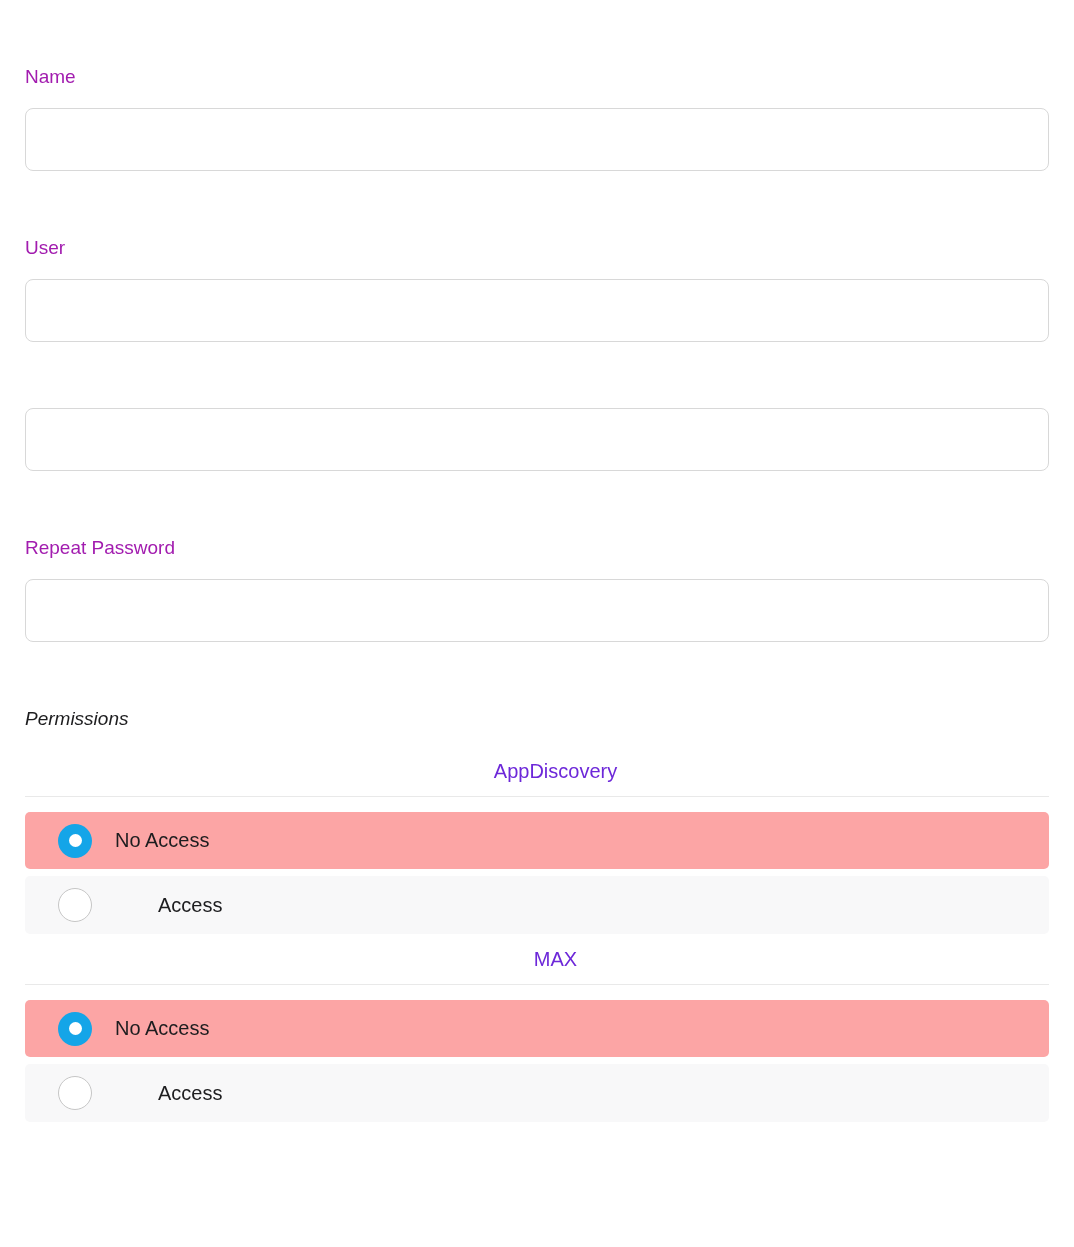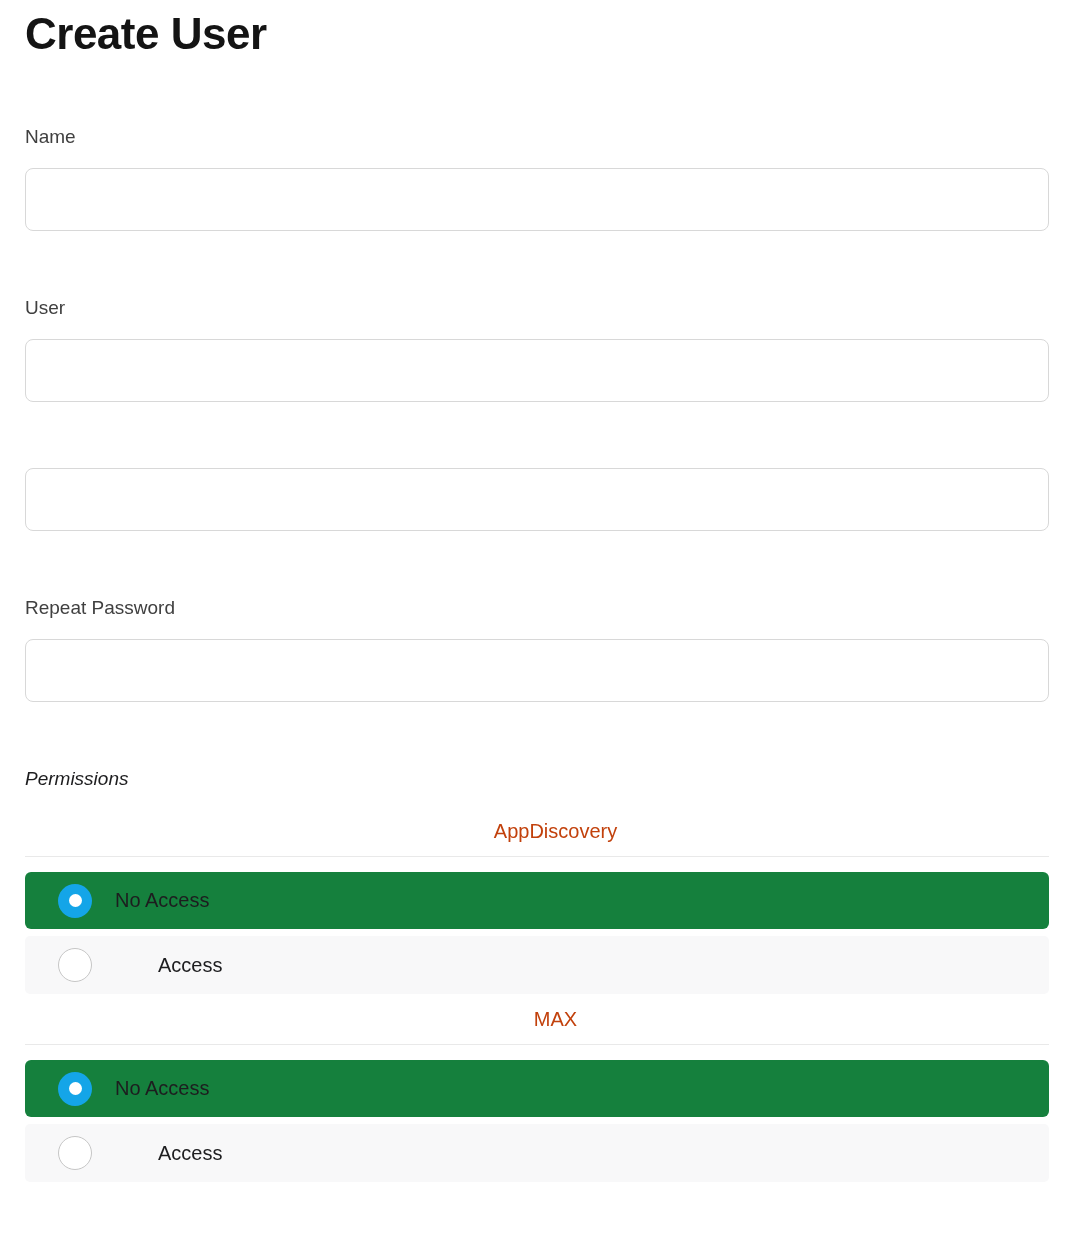--- a/index.html
+++ b/index.html
@@ -25,21 +25,21 @@
     font-weight: 700;
     letter-spacing: -0.5px;
     color: #141414;
   }
   .field { margin-top: 66px; }
   .field-label {
     display: block;
     font-size: 19px;
     line-height: 22px;
     font-weight: 400;
-    color: #404040;
+    color: #a21caf;
   }
   .text-input {
     display: block;
     box-sizing: border-box;
     width: 100%;
     height: 63px;
     margin-top: 20px;
     border: 1px solid #d8d8d8;
     border-radius: 8px;
     background: #ffffff;
@@ -54,21 +54,21 @@
     line-height: 22px;
     color: #1d1d1f;
     font-style: italic;
   }
   .perm-group-title {
     margin-top: 30px;
     text-align: center;
     padding-left: 37px; 
     font-size: 20px;
     line-height: 22px;
-    color: #c2410c;
+    color: #6d28d9;
   }
   .perm-group.second .perm-group-title { margin-top: 14px; }
   .divider {
     margin-top: 14px;
     height: 1px;
     background: #e9e9e9;
   }
   .option-row {
     display: flex;
     align-items: center;
@@ -78,21 +78,21 @@
     padding-left: 33px;
     border-radius: 5px;
     background: #f8f8f9;
     cursor: pointer;
   }
   .option-row + .option-row {
     margin-top: 7px;
     height: 58px;
     gap: 43px;
   }
-  .option-row.selected { background: #15803d; border-radius: 6px; }
+  .option-row.selected { background: #fca5a5; }
   .radio {
     position: relative;
     flex: 0 0 auto;
     width: 34px;
     height: 34px;
     border-radius: 50%;
     background: #ffffff;
     border: 1px solid #c6c6c6;
     box-sizing: border-box;
   }
@@ -115,21 +115,20 @@
     margin-left: 23px;
     font-size: 20px;
     color: #1d1d1f;
   }
 </style>
 </head>
 <body>
 
 <div class="page">
 
-  <h1 class="page-title">Create User</h1>
 
   <div class="field">
     <label class="field-label">Name</label>
     <input class="text-input" type="text" placeholder="" style="">
   </div>
 
   <div class="field">
     <label class="field-label">User</label>
     <input class="text-input" type="text" placeholder="" style="">
   </div>

